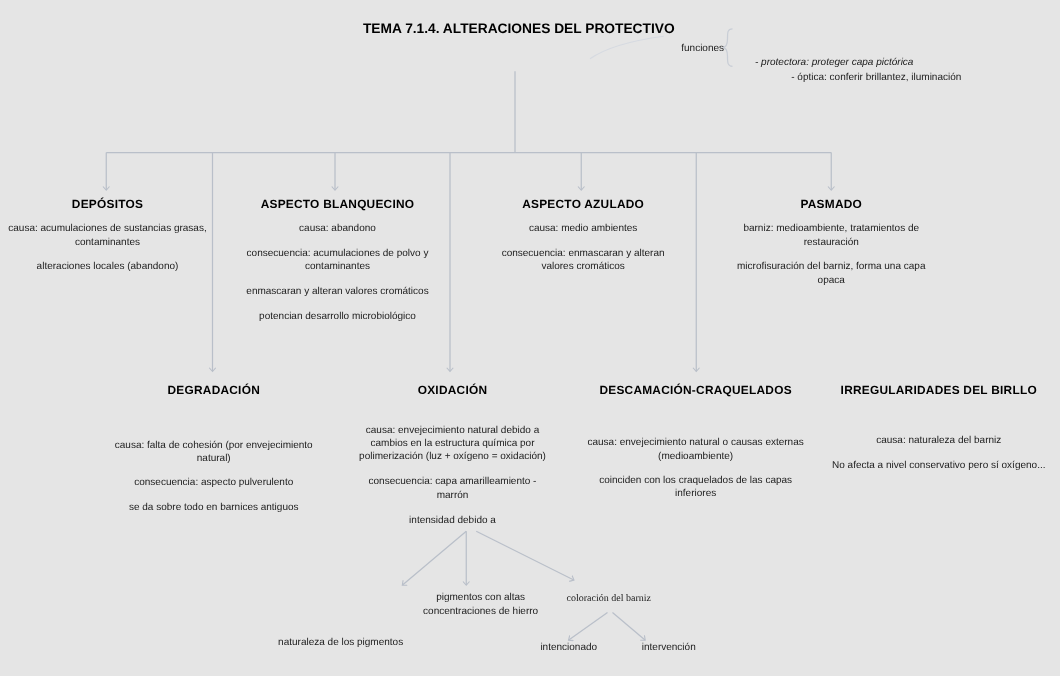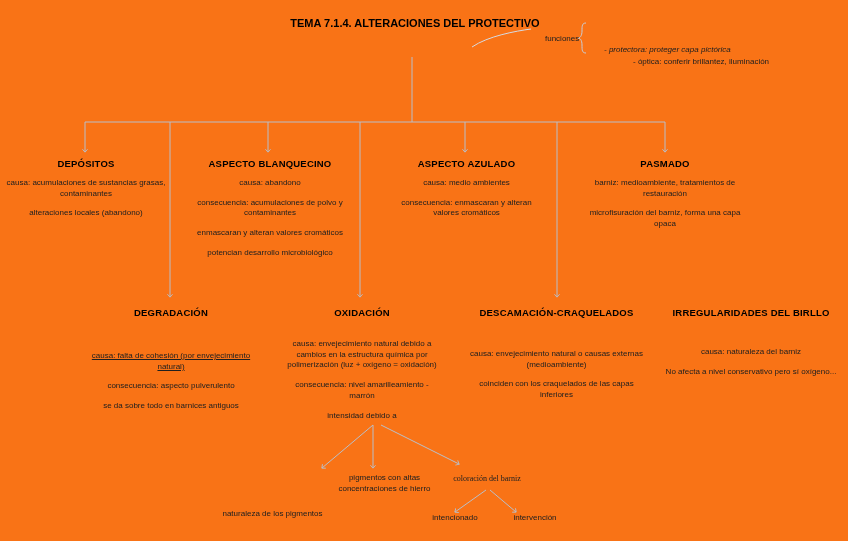--- a/index.html
+++ b/index.html
@@ -10,21 +10,21 @@
   }
   body {
     font-family: "Liberation Sans", sans-serif;
     color: #1a1a1a;
   }
   #canvas {
     position: relative;
     width: 848px;
     height: 541px;
     overflow: hidden;
-    background: #f97316;
+    background: #e5e5e5;
   }
   #wires {
     position: absolute;
     left: 0;
     top: 0;
     width: 848px;
     height: 541px;
     pointer-events: none;
   }
   .node {
@@ -146,29 +146,29 @@
   </div>
 
   <div class="node" style="left:587px; top:158px; width:156px;">
     <div class="node-title">PASMADO</div>
     <div class="line">barniz: medioambiente, tratamientos de restauración</div>
     <div class="line">microfisuración del barniz, forma una capa opaca</div>
   </div>
 
   <div class="node" style="left:82px; top:307px; width:178px;">
     <div class="node-title">DEGRADACIÓN</div>
-    <div class="line" style="margin-top:32px;text-decoration:underline;">causa: falta de cohesión (por envejecimiento natural)</div>
+    <div class="line" style="margin-top:32px;">causa: falta de cohesión (por envejecimiento natural)</div>
     <div class="line">consecuencia: aspecto pulverulento</div>
     <div class="line">se da sobre todo en barnices antiguos</div>
   </div>
 
   <div class="node" style="left:287px; top:307px; width:150px;">
     <div class="node-title">OXIDACIÓN</div>
     <div class="line" style="margin-top:20px;">causa: envejecimiento natural debido a cambios en la estructura química por polimerización (luz + oxígeno = oxidación)</div>
-    <div class="line">consecuencia: nivel amarilleamiento - marrón</div>
+    <div class="line">consecuencia: capa amarilleamiento - marrón</div>
     <div class="line">intensidad debido a</div>
   </div>
 
   <div class="node" style="left:469px; top:307px; width:175px;">
     <div class="node-title">DESCAMACIÓN-CRAQUELADOS</div>
     <div class="line" style="margin-top:30px;">causa: envejecimiento natural o causas externas (medioambiente)</div>
     <div class="line">coinciden con los craquelados de las capas inferiores</div>
   </div>
 
   <div class="node" style="left:660px; top:307px; width:182px;">

